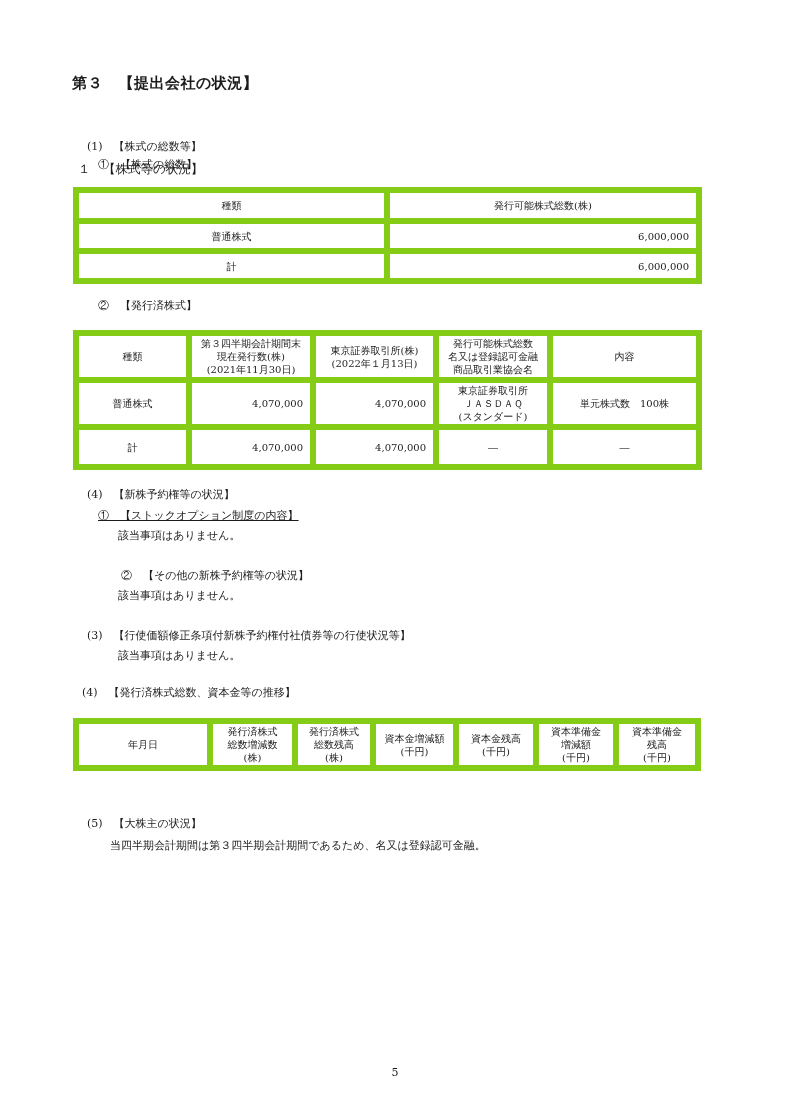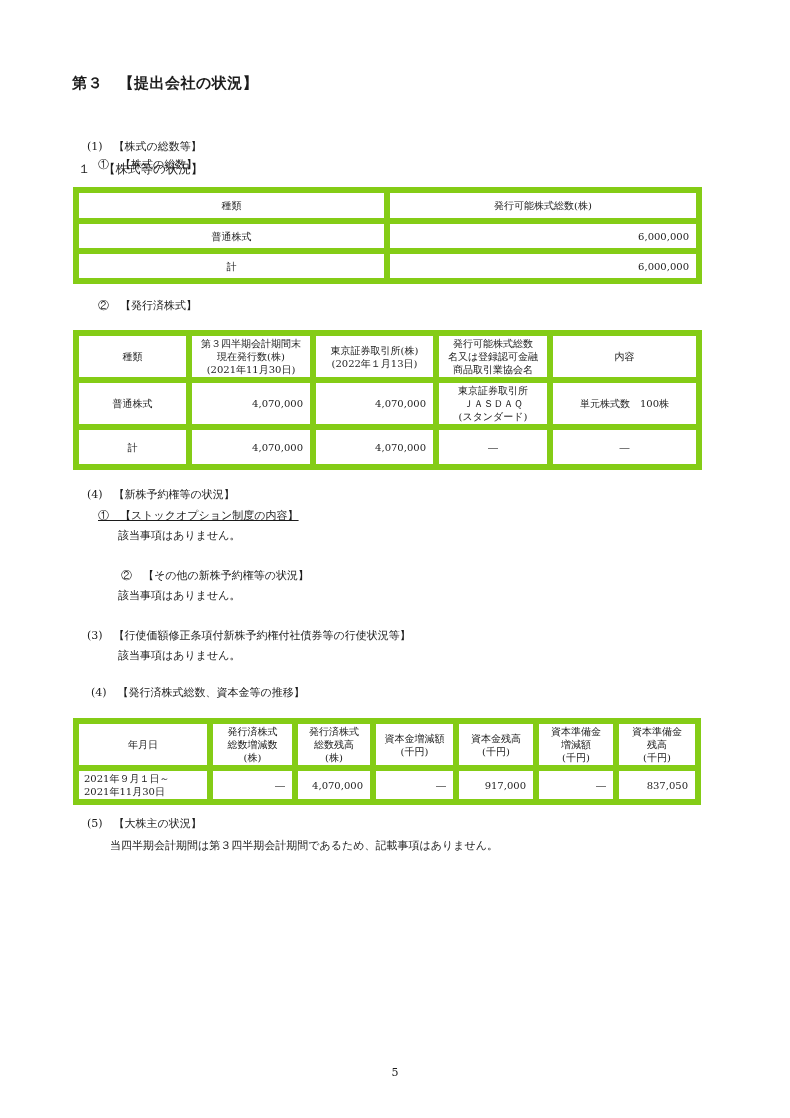--- a/index.html
+++ b/index.html
@@ -138,21 +138,21 @@
   <div class="sec" style="left:87px; top:488px;">(4)　【新株予約権等の状況】</div>
   <div class="sec" style="left:98px; top:509px;text-decoration:underline;">①　【ストックオプション制度の内容】</div>
   <div class="note" style="left:118px; top:529px;">該当事項はありません。</div>
 
   <div class="sec" style="left:98px; top:569px;margin-left:23px;">②　【その他の新株予約権等の状況】</div>
   <div class="note" style="left:118px; top:589px;">該当事項はありません。</div>
 
   <div class="sec" style="left:87px; top:629px;">(3)　【行使価額修正条項付新株予約権付社債券等の行使状況等】</div>
   <div class="note" style="left:118px; top:649px;">該当事項はありません。</div>
 
-  <div class="sec" style="left:91px; top:686px;">(4)　【発行済株式総数、資本金等の推移】</div>
+  <div class="sec" style="left:82px; top:686px;">(4)　【発行済株式総数、資本金等の推移】</div>
 
   <table class="doc-table" style="left:73px; top:718px; width:622px;">
     <colgroup>
         <col style="width:134px">
         <col style="width:85px">
         <col style="width:78px">
         <col style="width:83px">
         <col style="width:80px">
         <col style="width:80px">
         <col style="width:82px">
@@ -170,31 +170,21 @@
 (千円)</th>
         <th>資本金残高
 (千円)</th>
         <th>資本準備金
 増減額
 (千円)</th>
         <th>資本準備金
 残高
 (千円)</th>
       </tr>
-      <tr style="height:31px">
-        <td class="left">2021年９月１日～
-2021年11月30日</td>
-        <td class="num">―</td>
-        <td class="num">4,070,000</td>
-        <td class="num">―</td>
-        <td class="num">917,000</td>
-        <td class="num">―</td>
-        <td class="num">837,050</td>
-      </tr>
     </tbody>
   </table>
 
   <div class="sec" style="left:87px; top:817px;">(5)　【大株主の状況】</div>
-  <div class="note" style="left:110px; top:839px;">当四半期会計期間は第３四半期会計期間であるため、記載事項はありません。</div>
+  <div class="note" style="left:110px; top:839px;">当四半期会計期間は第３四半期会計期間であるため、名又は登録認可金融。</div>
 
   <div class="footer-pagenum">5</div>
 
 </div>
 
 </body></html>

